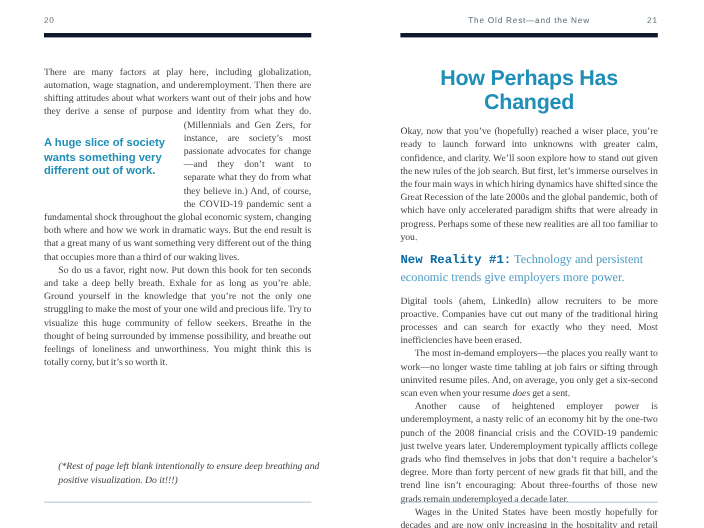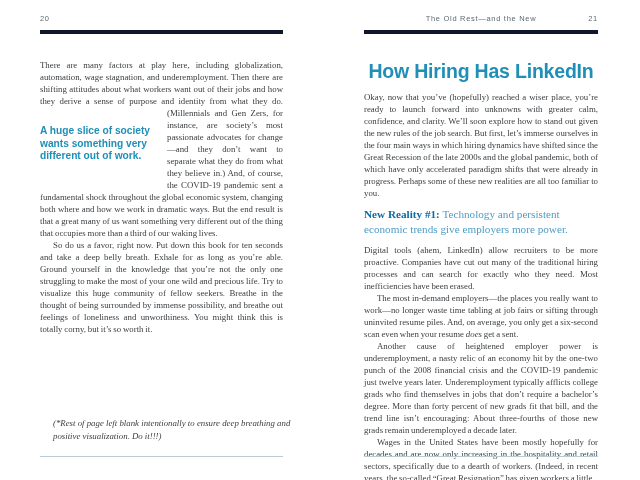--- a/index.html
+++ b/index.html
@@ -54,21 +54,21 @@
     font-size:19.5px; line-height:22px; letter-spacing:-0.2px;
     color:#1f8fb7; text-align:center;
   }
   .bodytext.after-title { margin-top:9px; }
 
   .subhead {
     margin:8px 0 8px 0 !important;
     font-size:11.2px; line-height:14.5px; word-spacing:0;
     color:#4e9cc4; text-align:left; text-indent:0;
   }
-  .subhead .lbl { font-weight:bold; color:#0a6ca6; }
+  .subhead .lbl { font-weight:bold; color:#0a6ca6;font-family:Liberation Mono, monospace; }
 </style>
 </head>
 <body>
 
 <div class="page page-left">
   <div class="pagehead">
     <span class="num">20</span>
     <span class="num"></span>
   </div>
 
@@ -85,21 +85,21 @@
   <div class="bottom-rule"></div>
 </div>
 
 <div class="page page-right">
   <div class="pagehead">
     <span class="num"></span>
     <span class="head">The Old Rest—and the New</span>
     <span class="num right">21</span>
   </div>
 
-  <h1 class="chapter-title">How Hiring Has LinkedIn</h1>
+  <h1 class="chapter-title">How Perhaps Has Changed</h1>
 
   <div class="bodytext after-title">
     <p>Okay, now that you’ve (hopefully) reached a wiser place, you’re ready to launch forward into unknowns with greater calm, confidence, and clarity. We’ll soon explore how to stand out given the new rules of the job search. But first, let’s immerse ourselves in the four main ways in which hiring dynamics have shifted since the Great Recession of the late 2000s and the global pandemic, both of which have only accelerated paradigm shifts that were already in progress. Perhaps some of these new realities are all too familiar to you.</p>
     <p class="subhead"><span class="lbl">New Reality #1:</span><span> Technology and persistent economic trends give employers more power.</span></p>
     <p>Digital tools (ahem, LinkedIn) allow recruiters to be more proactive. Companies have cut out many of the traditional hiring processes and can search for exactly who they need. Most inefficiencies have been erased.</p>
     <p class="indent"><span>The most in-demand employers—the places you really want to work—no longer waste time tabling at job fairs or sifting through uninvited resume piles. And, on average, you only get a six-second scan even when your resume </span><em>does</em><span> get a sent.</span></p>
     <p class="indent">Another cause of heightened employer power is underemployment, a nasty relic of an economy hit by the one-two punch of the 2008 financial crisis and the COVID-19 pandemic just twelve years later. Underemployment typically afflicts college grads who find themselves in jobs that don’t require a bachelor’s degree. More than forty percent of new grads fit that bill, and the trend line isn’t encouraging: About three-fourths of those new grads remain underemployed a decade later.</p>
     <p class="indent">Wages in the United States have been mostly hopefully for decades and are now only increasing in the hospitality and retail sectors, specifically due to a dearth of workers. (Indeed, in recent years, the so-called “Great Resignation” has given workers a little</p>
   </div>
 

